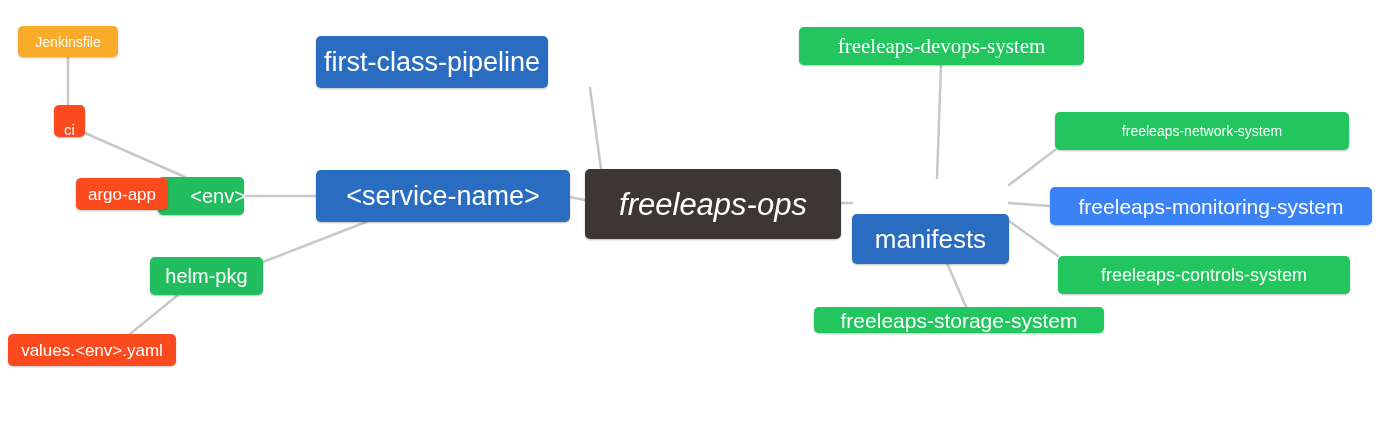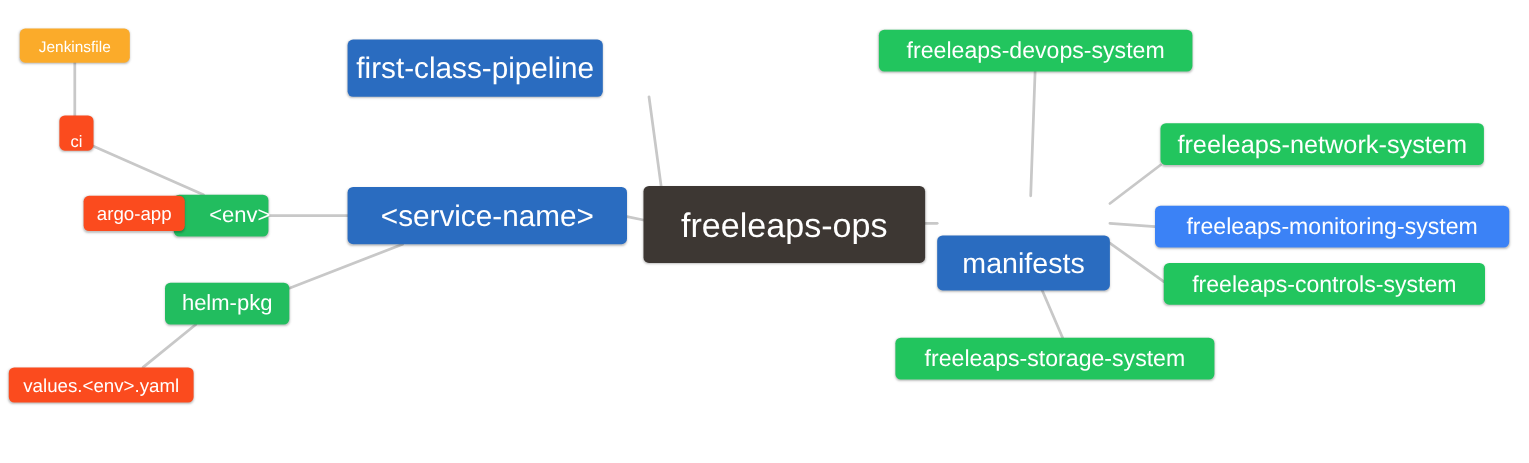--- a/index.html
+++ b/index.html
@@ -61,21 +61,21 @@
       <line x1="185" y1="177" x2="85" y2="133" stroke="#c8c8c8" stroke-width="2.5" stroke-linecap="round"></line>
       <line x1="68" y1="105" x2="68" y2="57" stroke="#c8c8c8" stroke-width="2.5" stroke-linecap="round"></line>
       <line x1="178" y1="295" x2="130" y2="334" stroke="#c8c8c8" stroke-width="2.5" stroke-linecap="round"></line>
       <line x1="937" y1="178" x2="941" y2="65" stroke="#c8c8c8" stroke-width="2.5" stroke-linecap="round"></line>
       <line x1="1009" y1="185" x2="1055" y2="150" stroke="#c8c8c8" stroke-width="2.5" stroke-linecap="round"></line>
       <line x1="1009" y1="203" x2="1050" y2="206" stroke="#c8c8c8" stroke-width="2.5" stroke-linecap="round"></line>
       <line x1="1009" y1="221" x2="1058" y2="256" stroke="#c8c8c8" stroke-width="2.5" stroke-linecap="round"></line>
       <line x1="932" y1="228" x2="966" y2="307" stroke="#c8c8c8" stroke-width="2.5" stroke-linecap="round"></line>
     </svg>
   <div id="node-layer">
-      <div class="node" style="left: 585px; top: 169px; width: 256px; height: 70px; background: rgb(61, 55, 51); font-size: 31px;">
+      <div class="node" style="left: 585px; top: 169px; width: 256px; height: 70px; background: rgb(61, 55, 51); font-size: 31px; font-style: italic;">
         <span class="node-label">freeleaps-ops</span>
       </div>
       <div class="node" style="left: 316px; top: 170px; width: 254px; height: 52px; background: rgb(42, 108, 192); font-size: 27px;">
         <span class="node-label">&lt;service-name&gt;</span>
       </div>
       <div class="node" style="left: 316px; top: 36px; width: 232px; height: 52px; background: rgb(42, 108, 192); font-size: 27px;">
         <span class="node-label">first-class-pipeline</span>
       </div>
       <div class="node" style="left: 852px; top: 178px; width: 157px; height: 50px; background: rgb(42, 108, 192); font-size: 26px; margin-top: 36px;">
         <span class="node-label">manifests</span>
@@ -91,29 +91,29 @@
       </div>
       <div class="node" style="left: 54px; top: 105px; width: 31px; height: 32px; background: rgb(251, 75, 30); font-size: 15px; align-items: flex-end;">
         <span class="node-label">ci</span>
       </div>
       <div class="node" style="left: 32px; top: 178px; width: 92px; height: 32px; background: rgb(251, 75, 30); font-size: 17px; margin-left: 44px;">
         <span class="node-label">argo-app</span>
       </div>
       <div class="node" style="left: 8px; top: 334px; width: 168px; height: 32px; background: rgb(251, 75, 30); font-size: 17px;">
         <span class="node-label">values.&lt;env&gt;.yaml</span>
       </div>
-      <div class="node" style="left: 799px; top: 27px; width: 285px; height: 38px; background: rgb(34, 197, 94); font-size: 21px;">
+      <div class="node" style="left: 799px; top: 27px; width: 285px; height: 38px; background: rgb(34, 197, 94); font-size: 21px; font-family: Liberation Serif, serif;">
         <span class="node-label">freeleaps-devops-system</span>
       </div>
-      <div class="node" style="left: 1055px; top: 112px; width: 294px; height: 38px; background: rgb(34, 197, 94); font-size: 23px;">
+      <div class="node" style="left: 1055px; top: 112px; width: 294px; height: 38px; background: rgb(34, 197, 94); font-size: 14px;">
         <span class="node-label">freeleaps-network-system</span>
       </div>
       <div class="node" style="left: 1050px; top: 187px; width: 322px; height: 38px; background: #3b82f6; font-size: 21px;">
         <span class="node-label">freeleaps-monitoring-system</span>
       </div>
-      <div class="node" style="left: 1058px; top: 239px; width: 292px; height: 38px; background: rgb(34, 197, 94); font-size: 21px;">
+      <div class="node" style="left: 1058px; top: 256px; width: 292px; height: 38px; background: rgb(34, 197, 94); font-size: 18px;">
         <span class="node-label">freeleaps-controls-system</span>
       </div>
-      <div class="node" style="left: 814px; top: 307px; width: 290px; height: 38px; background: rgb(34, 197, 94); font-size: 21px;">
+      <div class="node" style="left: 814px; top: 307px; width: 290px; height: 26px; background: rgb(34, 197, 94); font-size: 21px;">
         <span class="node-label">freeleaps-storage-system</span>
       </div>
     </div>
 </div>
 
 </body></html>

